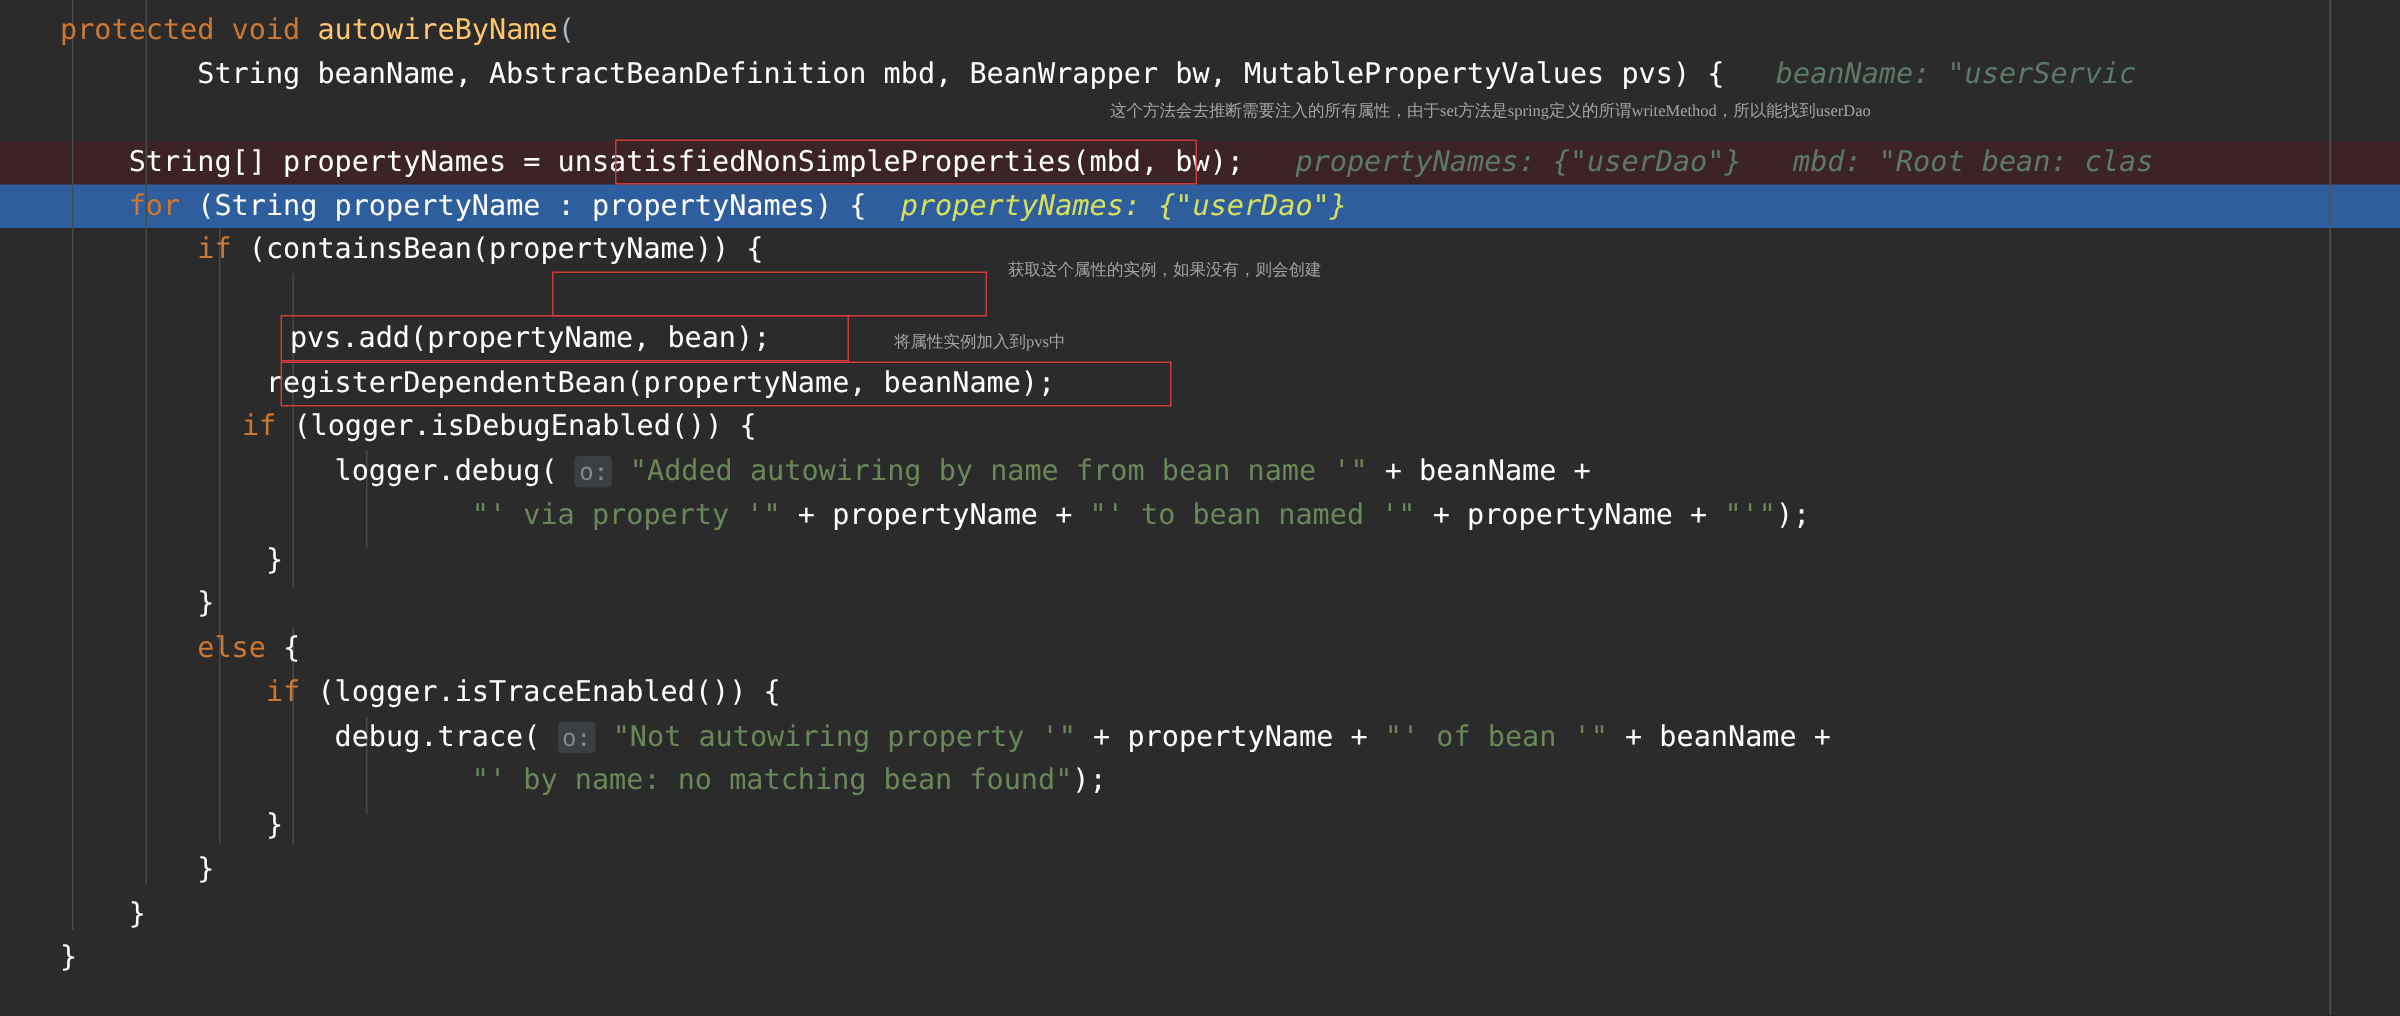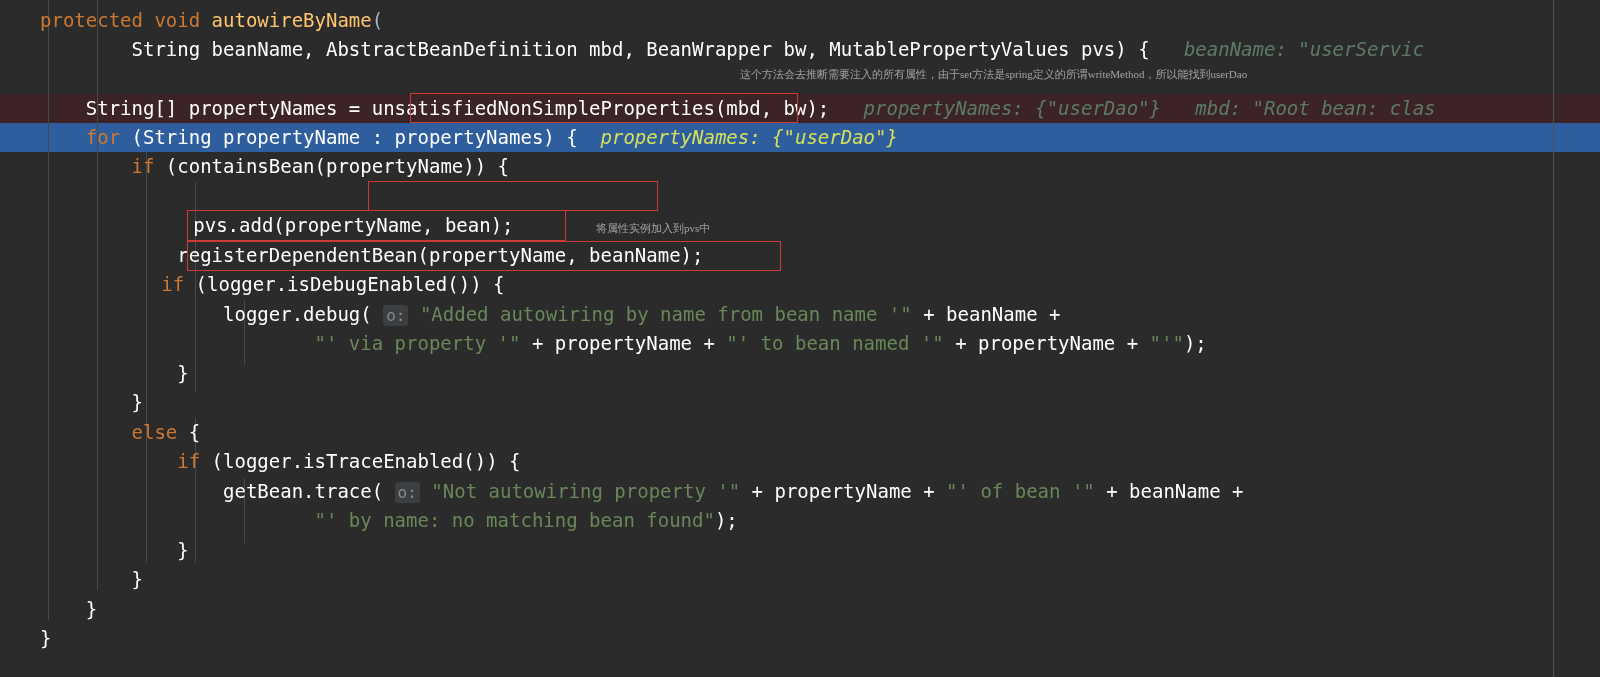--- a/index.html
+++ b/index.html
@@ -145,33 +145,34 @@
   <div class="line" style="top:329px; left:40px;"><span class="str seg">                        "' via property '"</span><span class="plain seg"> + propertyName + </span><span class="str seg">"' to bean named '"</span><span class="plain seg"> + propertyName + </span><span class="str seg">"'"</span><span class="plain seg">);</span></div>
 
   <div class="line" style="top:359px; left:40px;"><span class="plain seg">            }</span></div>
 
   <div class="line" style="top:388px; left:40px;"><span class="plain seg">        }</span></div>
 
   <div class="line" style="top:418px; left:40px;"><span class="kw seg">        else </span><span class="plain seg">{</span></div>
 
   <div class="line" style="top:447px; left:40px;"><span class="kw seg">            if </span><span class="plain seg">(logger.isTraceEnabled()) {</span></div>
 
-  <div class="line" style="top:477px; left:40px;"><span class="plain seg">                getBean.trace( </span><span class="pbadge">o:</span><span class="str seg"> "Not autowiring property '"</span><span class="plain seg"> + propertyName + </span><span class="str seg">"' of bean '"</span><span class="plain seg"> + beanName +</span></div>
+  <div class="line" style="top:477px; left:40px;"><span class="plain seg">                debug.trace( </span><span class="pbadge">o:</span><span class="str seg"> "Not autowiring property '"</span><span class="plain seg"> + propertyName + </span><span class="str seg">"' of bean '"</span><span class="plain seg"> + beanName +</span></div>
 
   <div class="line" style="top:506px; left:40px;"><span class="str seg">                        "' by name: no matching bean found"</span><span class="plain seg">);</span></div>
 
   <div class="line" style="top:536px; left:40px;"><span class="plain seg">            }</span></div>
 
   <div class="line" style="top:565px; left:40px;"><span class="plain seg">        }</span></div>
 
   <div class="line" style="top:595px; left:40px;"><span class="plain seg">    }</span></div>
 
   <div class="line" style="top:624px; left:40px;"><span class="plain seg">}</span></div>
 
   <div class="redbox" style="left:410px; top:93px;  width:388px; height:30px;"></div>
   <div class="redbox" style="left:368px; top:181px; width:290px; height:30px;"></div>
   <div class="redbox" style="left:187px; top:210px; width:379px; height:31px;"></div>
   <div class="redbox" style="left:187px; top:241px; width:594px; height:30px;"></div>
 
   <div class="annot" style="left:740px; top:64px;">这个方法会去推断需要注入的所有属性，由于set方法是spring定义的所谓writeMethod，所以能找到userDao</div>
+  <div class="annot" style="left:672px; top:170px;">获取这个属性的实例，如果没有，则会创建</div>
   <div class="annot" style="left:596px; top:218px;">将属性实例加入到pvs中</div>
 
 </div>
 
 </body></html>

